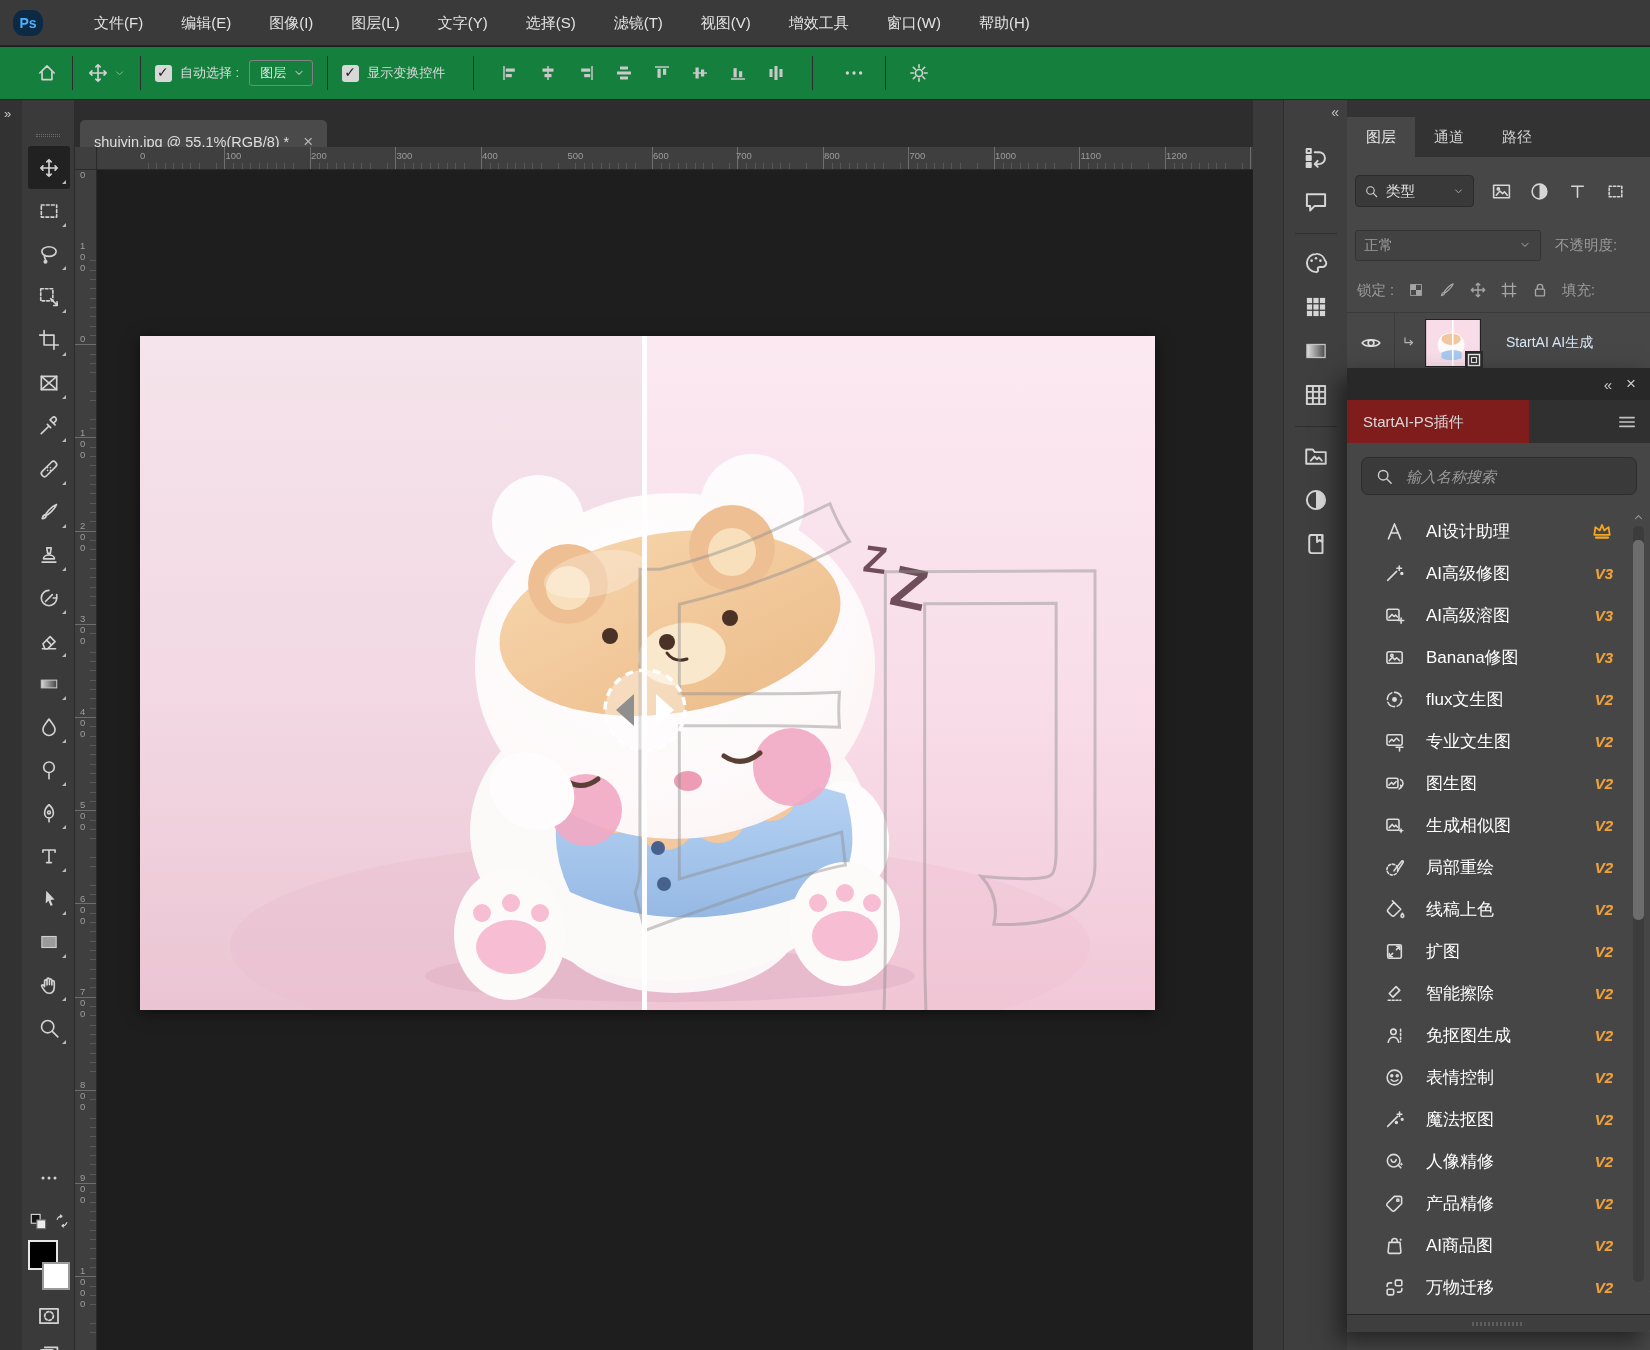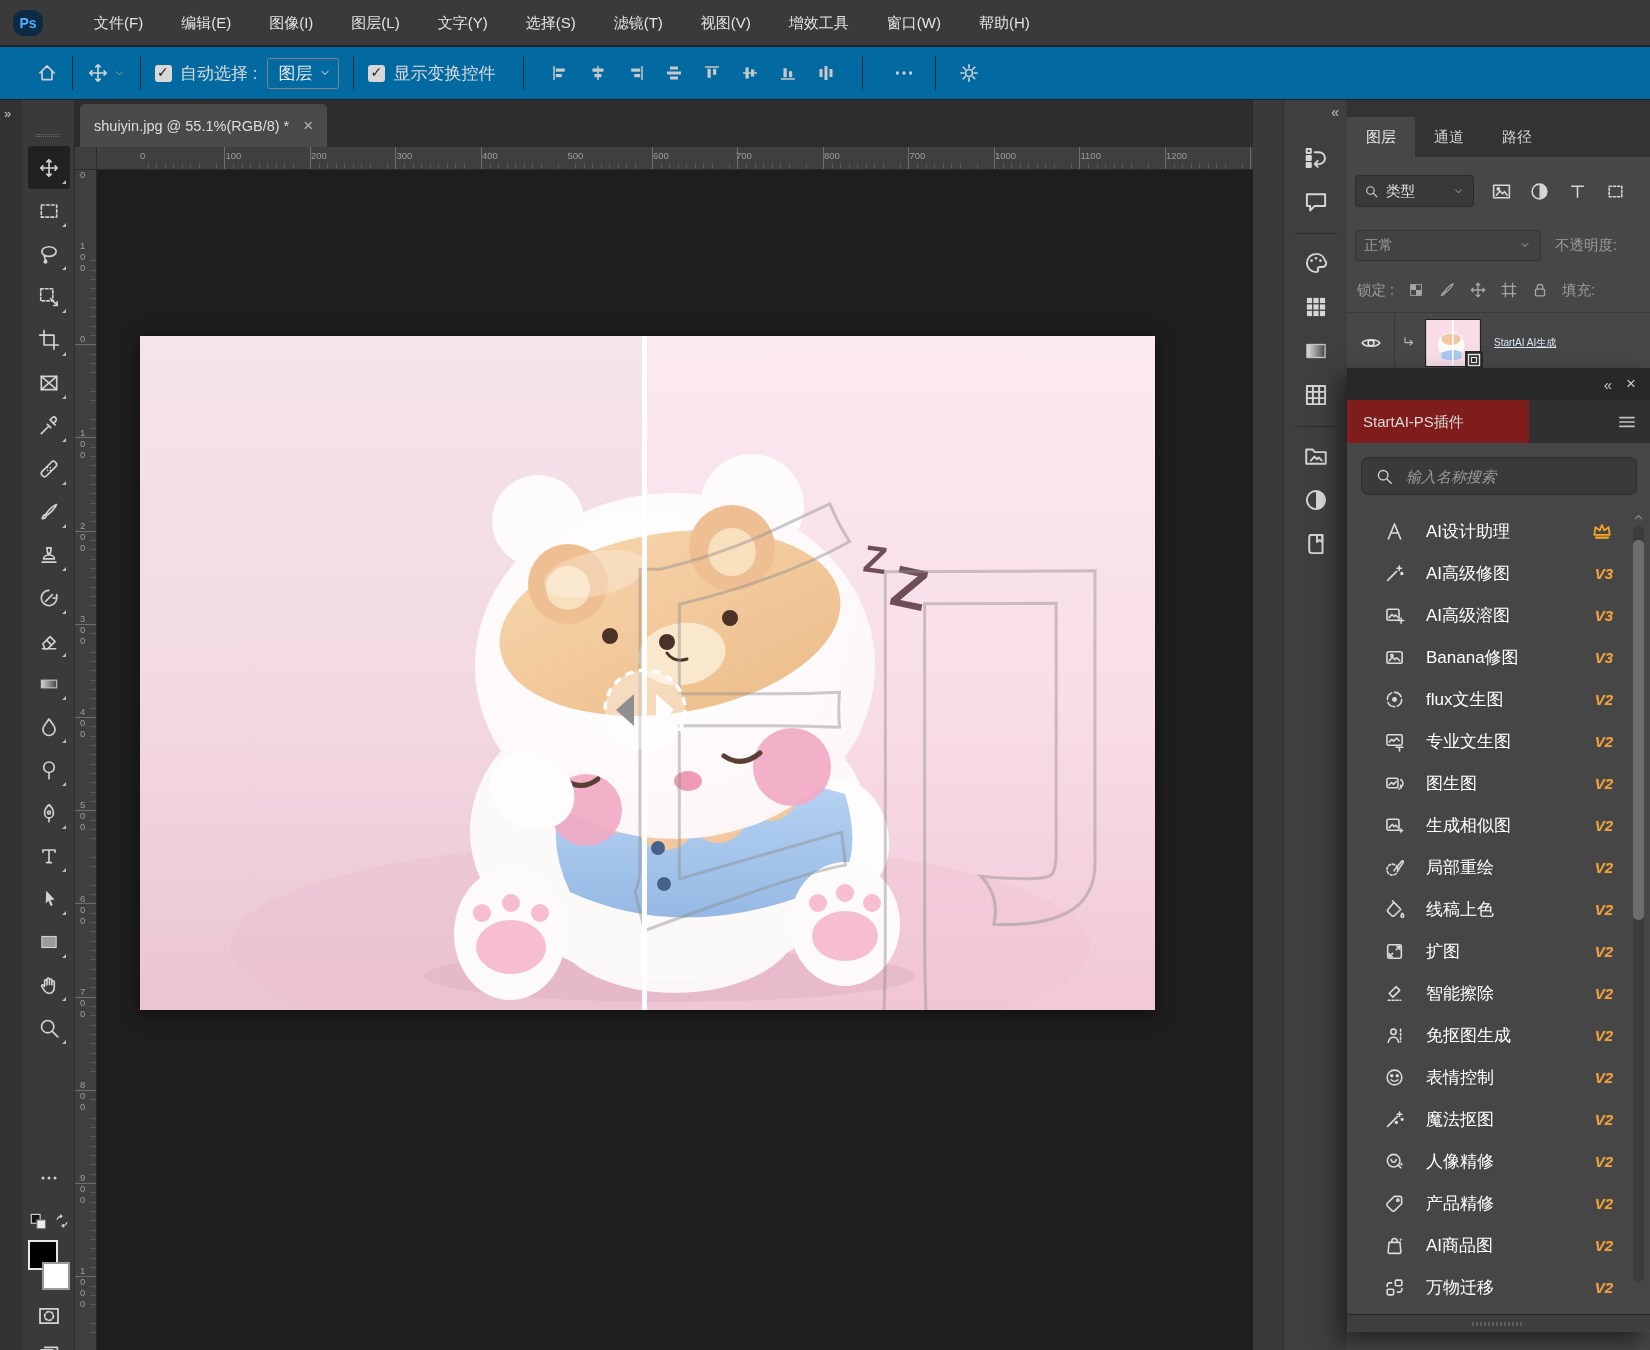--- a/index.html
+++ b/index.html
@@ -10,22 +10,22 @@
 
   
   #menubar { position:absolute; left:0; top:0; width:1650px; height:46px; background:#3a3a3a;
     border-bottom:1px solid #262626; display:flex; align-items:center; }
   #pslogo { width:30px; height:26px; margin-left:13px; background:#0d2a45; color:#4db1ff;
     font-size:14px; font-weight:bold; display:flex; align-items:center; justify-content:center; border-radius:11px; }
   #menubar nav { display:flex; margin-left:32px; }
   .menu-item { color:#e3e3e3; font-size:15px; padding:0 19px; line-height:46px; cursor:default; }
 
   
-  #optionsbar { position:absolute; left:0; top:47px; width:1650px; height:53px; background:#0369a1;
-    border-bottom:1px solid #222; display:flex; align-items:center; color:#dcdcdc; font-size:17px; }
+  #optionsbar { position:absolute; left:0; top:47px; width:1650px; height:53px; background:#15803d;
+    border-bottom:1px solid #222; display:flex; align-items:center; color:#dcdcdc; font-size:13px; }
   .vsep { width:1px; height:34px; background:#2c2c2c; margin:0 14px; }
   .obicon { width:22px; height:22px; }
   .checkbox { width:17px; height:17px; background:#d8d8d8; border-radius:3px; position:relative; margin-right:8px; }
   .checkbox::after { content:"✓"; position:absolute; left:2px; top:-1px; color:#222; font-size:14px; font-weight:bold; }
   .dropdown { display:flex; align-items:center; border:1px solid #828282; border-radius:3px;
     padding:3px 6px 3px 10px; margin-left:10px; color:#e6e6e6; }
   .dropdown .icon { width:14px; height:14px; margin-left:6px; color:#bdbdbd; }
   .aligngroup { display:flex; gap:18px; }
   .aicon { width:20px; height:20px; color:#c9c9c9; }
 
@@ -45,21 +45,21 @@
     border-top:1px dotted #6a6a6a; border-bottom:1px dotted #6a6a6a; }
   #toolextras { position:absolute; left:0; top:1068px; width:53px; display:flex; flex-direction:column; align-items:center; }
   #minirow { display:flex; align-items:center; gap:4px; margin-top:22px; }
   #fgbg { position:relative; width:46px; height:50px; margin-top:8px; }
   #fg { position:absolute; left:2px; top:0; width:30px; height:30px; background:#000; border:2px solid #e8e8e8; }
   #bg { position:absolute; right:2px; bottom:0; width:28px; height:28px; background:#fff; border:2px solid #9a9a9a; }
   .xtr { width:24px; height:24px; margin-top:14px; }
 
   
   #tabbar { position:absolute; left:75px; top:100px; width:1178px; height:47px; background:#2d2d2d; }
-  #doctab { position:absolute; left:5px; top:4px; height:44px; background:#4a4a4a; border-radius:5px 5px 0 0;
+  #doctab { position:absolute; left:5px; top:20px; height:44px; background:#4a4a4a; border-radius:5px 5px 0 0;
     display:flex; align-items:center; padding:12px 14px; color:#dedede; font-size:14.5px; }
   #doctab .close { margin-left:14px; color:#b5b5b5; font-size:17px; }
   #rulercorner { position:absolute; left:75px; top:147px; width:22px; height:23px; background:#3f3f3f;
     border-right:1px solid #2a2a2a; border-bottom:1px solid #2a2a2a; }
   #hruler { position:absolute; left:97px; top:147px; width:1156px; height:23px; background:#3f3f3f;
     border-bottom:1px solid #2a2a2a; overflow:hidden;
     background-image:
       repeating-linear-gradient(to right, transparent 0px, transparent 84.5px, #6e6e6e 84.5px, #6e6e6e 85.5px),
       repeating-linear-gradient(to right, transparent 0px, transparent 7.7px, #585858 7.7px, #585858 8.55px);
     background-size:100% 100%, 100% 6px; background-position:43px 0, 43px 100%; background-repeat:no-repeat; }
@@ -105,21 +105,21 @@
   #lockrow .lbl { margin-left:10px; }
   .lockicon { width:18px; height:18px; margin-left:13px; color:#a5a5a5; }
   #lockrow .fill-lbl { margin-left:13px; white-space:nowrap; }
   #layerrow { position:absolute; left:0; top:212px; width:303px; height:60px; border-top:1px solid #3a3a3a;
     display:flex; align-items:center; }
   #layerrow .eye { width:22px; height:22px; margin-left:13px; color:#dedede; }
   #layerrow .sep { width:1px; height:60px; background:#3a3a3a; margin-left:12px; }
   #layerrow .clip { width:16px; height:16px; margin-left:6px; color:#b5b5b5; }
   #layerthumb { position:relative; width:56px; height:48px; margin-left:8px; border:1px solid #222; }
   #smartbadge { position:absolute; right:-4px; bottom:-4px; width:20px; height:20px; }
-  #layername { margin-left:13px; font-size:10px; color:#d9e6f4;text-decoration:underline; }
+  #layername { margin-left:25px; font-size:14px; color:#d9e6f4; }
 
   
   #plugin { position:absolute; left:1347px; top:368px; width:303px; height:964px; background:#464646;
     box-shadow:-8px 10px 22px rgba(0,0,0,.5); }
   #plughead { position:absolute; left:0; top:0; width:303px; height:32px; background:#282828;
     display:flex; align-items:center; justify-content:flex-end; color:#c9c9c9; }
   #plughead .cc { font-size:15px; margin-right:16px; letter-spacing:-2px; }
   #plughead .xx { font-size:17px; margin-right:14px; }
   #plugtabs { position:absolute; left:0; top:32px; width:303px; height:43px; background:#303030; display:flex; }
   #plugtab { width:182px; background:#7f1d1d; color:#dadada; font-size:15px; line-height:43px; padding-left:16px; }

